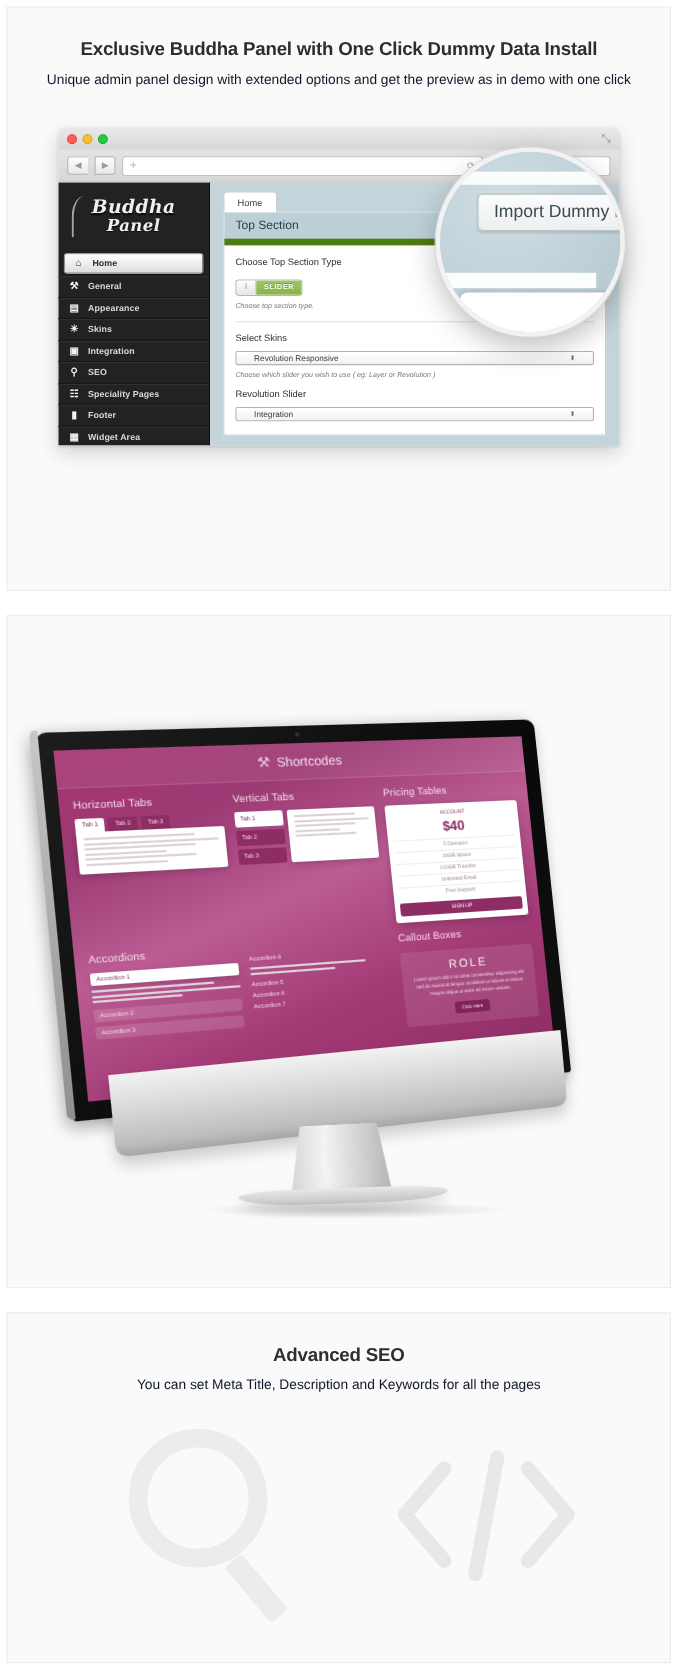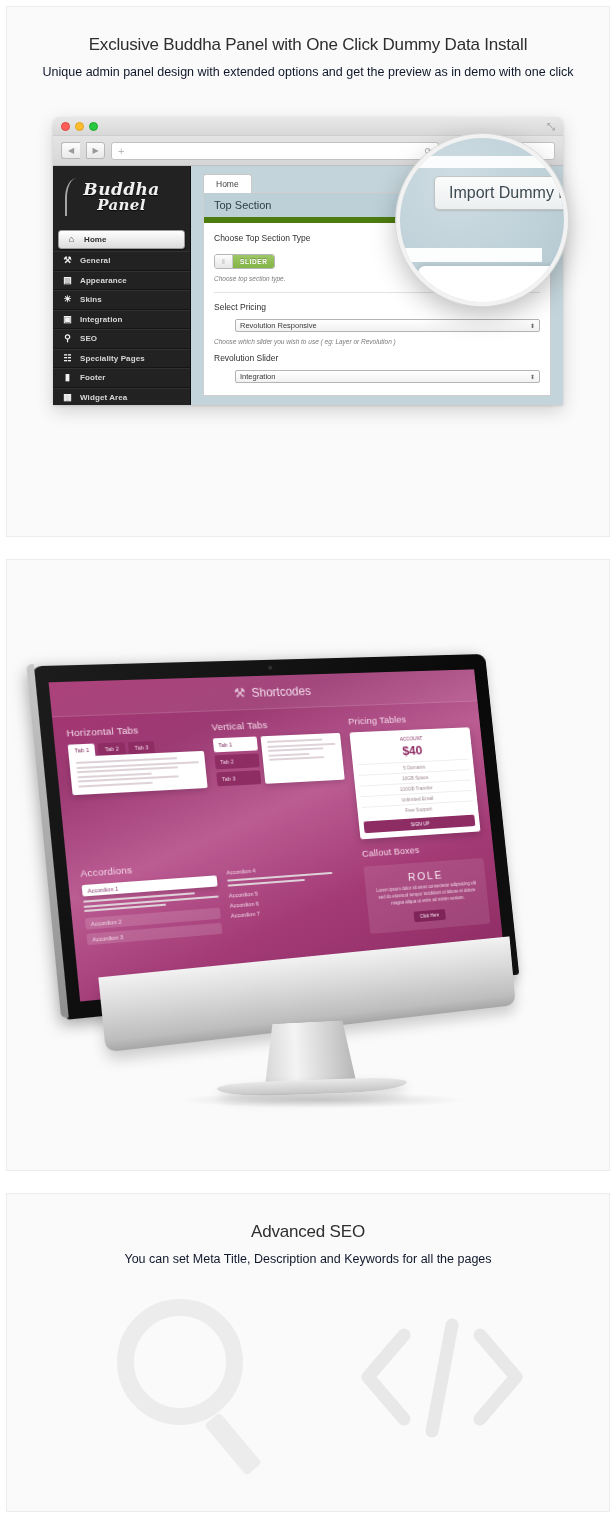--- a/index.html
+++ b/index.html
@@ -19,21 +19,21 @@
     background: #fafafa;
     border: 1px solid #ececec;
     overflow: hidden;
   }
   #card-1 { top: 6px;    height: 531px; }
   #card-2 { top: 559px;  height: 612px; }
   #card-3 { top: 1193px; height: 319px; }
 
   .card-head { text-align: center; padding-top: 28px; }
   .card-title {
-    font-size: 17px; font-weight: normal; color: #2e2e2e;
+    font-size: 17px; font-weight: bold; color: #2e2e2e;
     letter-spacing: -0.2px; margin: 0 0 9px 0; line-height: 1.2;
   }
   .card-sub {
     font-size: 12.5px; color: #0f172a; margin: 0;
     line-height: 1.35; padding: 0 14px;
   }
 
   
   #browser-mockup {
     position: absolute; left: 46px; top: 110px;
@@ -164,21 +164,21 @@
     font-size: 6.5px; font-weight: bold; letter-spacing: .6px;
     padding: 0 7px; display: flex; align-items: center;
     text-shadow: 0 -1px 0 rgba(0,0,0,.25);
   }
   .hint { font-size: 6.5px; color: #7a7a7a; font-style: italic; margin-top: 6px; }
   .divider { border-top: 1px solid #e3e3e3; margin: 10px 0 9px; }
   .selectbox {
     height: 13px; border: 1px solid #b4b4b4; border-radius: 2px;
     background: linear-gradient(#ffffff,#f1f1f1);
     display: flex; align-items: center; justify-content: space-between;
-    font-size: 7.5px; color: #3a3a3a; padding: 0 4px; margin-top: 4px; margin-left: 21px;
+    font-size: 7.5px; color: #3a3a3a; padding: 0 16px; margin-top: 4px;
   }
   .selectbox .arrows { font-size: 6px; color: #6d6d6d; line-height: 6px; text-align:center; }
   .bp-panel2 {
     background: #bdd0d8; color: #2c3f48; font-size: 11px;
     padding: 6px 10px; margin-top: 9px;
     border: 1px solid #a9c0c9; border-bottom: none;
   }
 
   
   #magnifier-1 {
@@ -449,21 +449,21 @@
           <div class="bp-panel">
             <div class="bp-panel-head">Top Section</div>
             <div class="bp-panel-body">
               <div class="fld-label">Choose Top Section Type</div>
               <div class="toggle">
                 <span class="knob">‖</span>
                 <span class="on">SLIDER</span>
               </div>
               <div class="hint">Choose top section type.</div>
               <div class="divider"></div>
-              <div class="fld-label">Select Pricing</div>
+              <div class="fld-label">Select Skins</div>
               <div class="selectbox">
                 <span>Revolution Responsive</span>
                 <span class="arrows">⬍</span>
               </div>
               <div class="hint">Choose which slider you wish to use ( eg: Layer or Revolution )</div>
               <div class="fld-label" style="margin-top:8px">Revolution Slider</div>
               <div class="selectbox">
                 <span>Integration</span>
                 <span class="arrows">⬍</span>
               </div>

